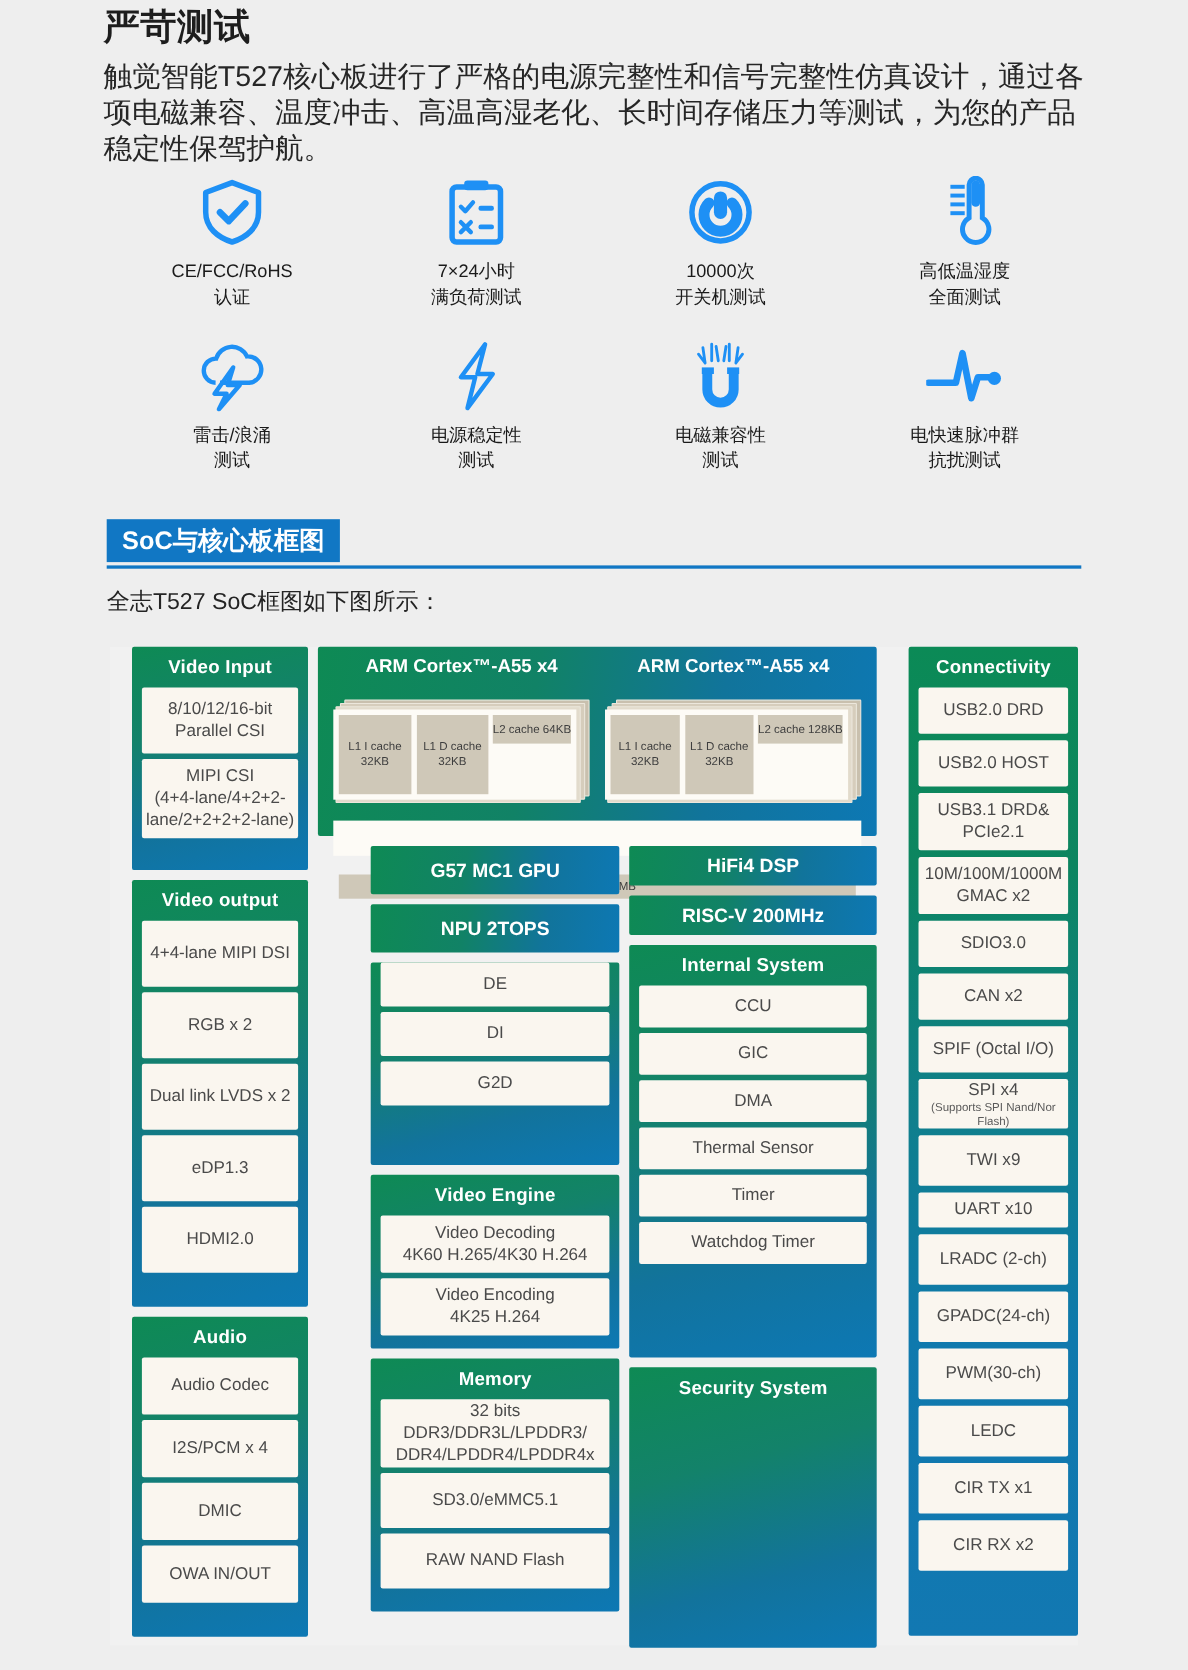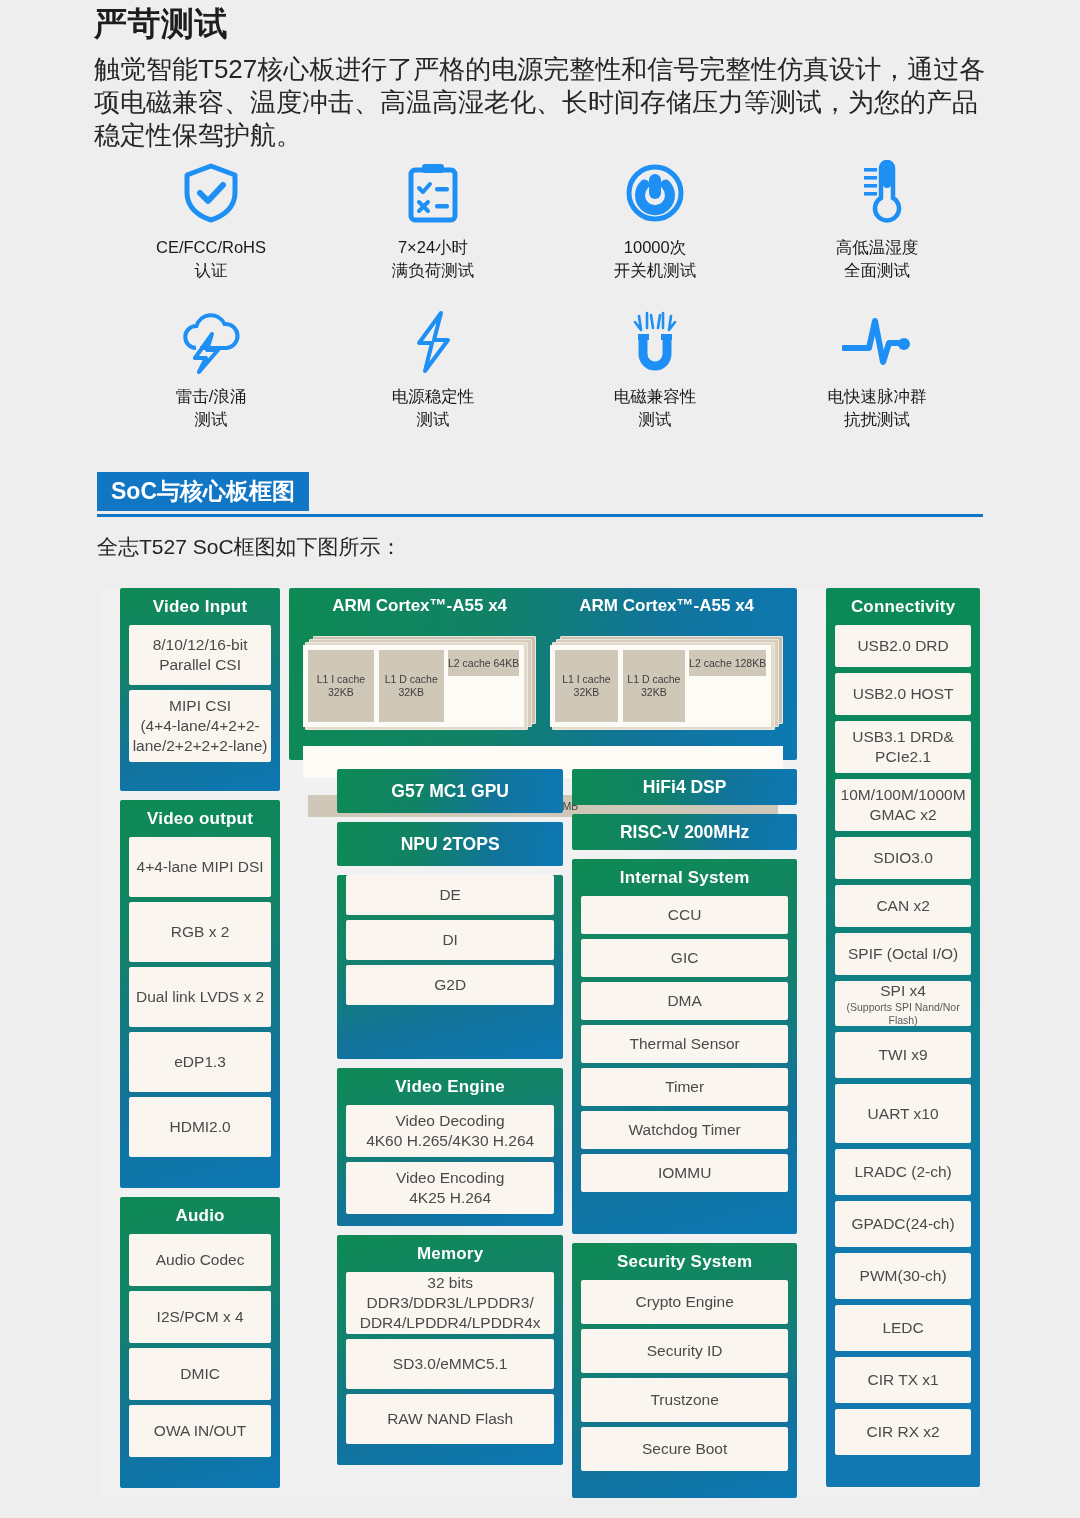--- a/index.html
+++ b/index.html
@@ -384,32 +384,25 @@
 
           <div class="box gradV" style="height:375px;">
             <div class="boxhdr">Internal System</div>
             <div class="grp">
               <div class="item" style="height:38px;">CCU</div>
               <div class="item" style="height:38px;">GIC</div>
               <div class="item" style="height:38px;">DMA</div>
               <div class="item" style="height:38px;">Thermal Sensor</div>
               <div class="item" style="height:38px;">Timer</div>
               <div class="item" style="height:38px;">Watchdog Timer</div>
-              <div class="item" style="height:38px;">IOMMU</div>
             </div>
           </div>
 
           <div class="box gradV" style="height:255px;">
             <div class="boxhdr">Security System</div>
-            <div class="grp">
-              <div class="item" style="height:44px;">Crypto Engine</div>
-              <div class="item" style="height:44px;">Security ID</div>
-              <div class="item" style="height:44px;">Trustzone</div>
-              <div class="item" style="height:44px;">Secure Boot</div>
-            </div>
           </div>
         </div>
       </div>
     </div>
 
     <div class="col colD">
       <div class="box solidgreen" style="height:899px;background:linear-gradient(180deg,#0b8a56 0%,#0c8560 22%,#0f7f8d 48%,#0f79ad 70%,#1278b2 100%);">
         <div class="boxhdr">Connectivity</div>
         <div class="grp" style="gap:6px;">
           <div class="item" style="height:42px;">USB2.0 DRD</div>
@@ -423,21 +416,21 @@
               <div>GMAC x2</div>
           </div>
           <div class="item" style="height:42px;">SDIO3.0</div>
           <div class="item" style="height:42px;">CAN x2</div>
           <div class="item" style="height:42px;">SPIF (Octal I/O)</div>
           <div class="item" style="height:45px;">
             <div>SPI x4</div>
             <div class="sub">(Supports SPI Nand/Nor Flash)</div>
           </div>
           <div class="item" style="height:46px;">TWI x9</div>
-          <div class="item" style="height:59px;">UART x10</div>
+          <div class="item" style="height:32px;">UART x10</div>
           <div class="item" style="height:46px;">LRADC (2-ch)</div>
           <div class="item" style="height:46px;">GPADC(24-ch)</div>
           <div class="item" style="height:46px;">PWM(30-ch)</div>
           <div class="item" style="height:46px;">LEDC</div>
           <div class="item" style="height:46px;">CIR TX x1</div>
           <div class="item" style="height:46px;">CIR RX x2</div>
         </div>
       </div>
     </div>
 

